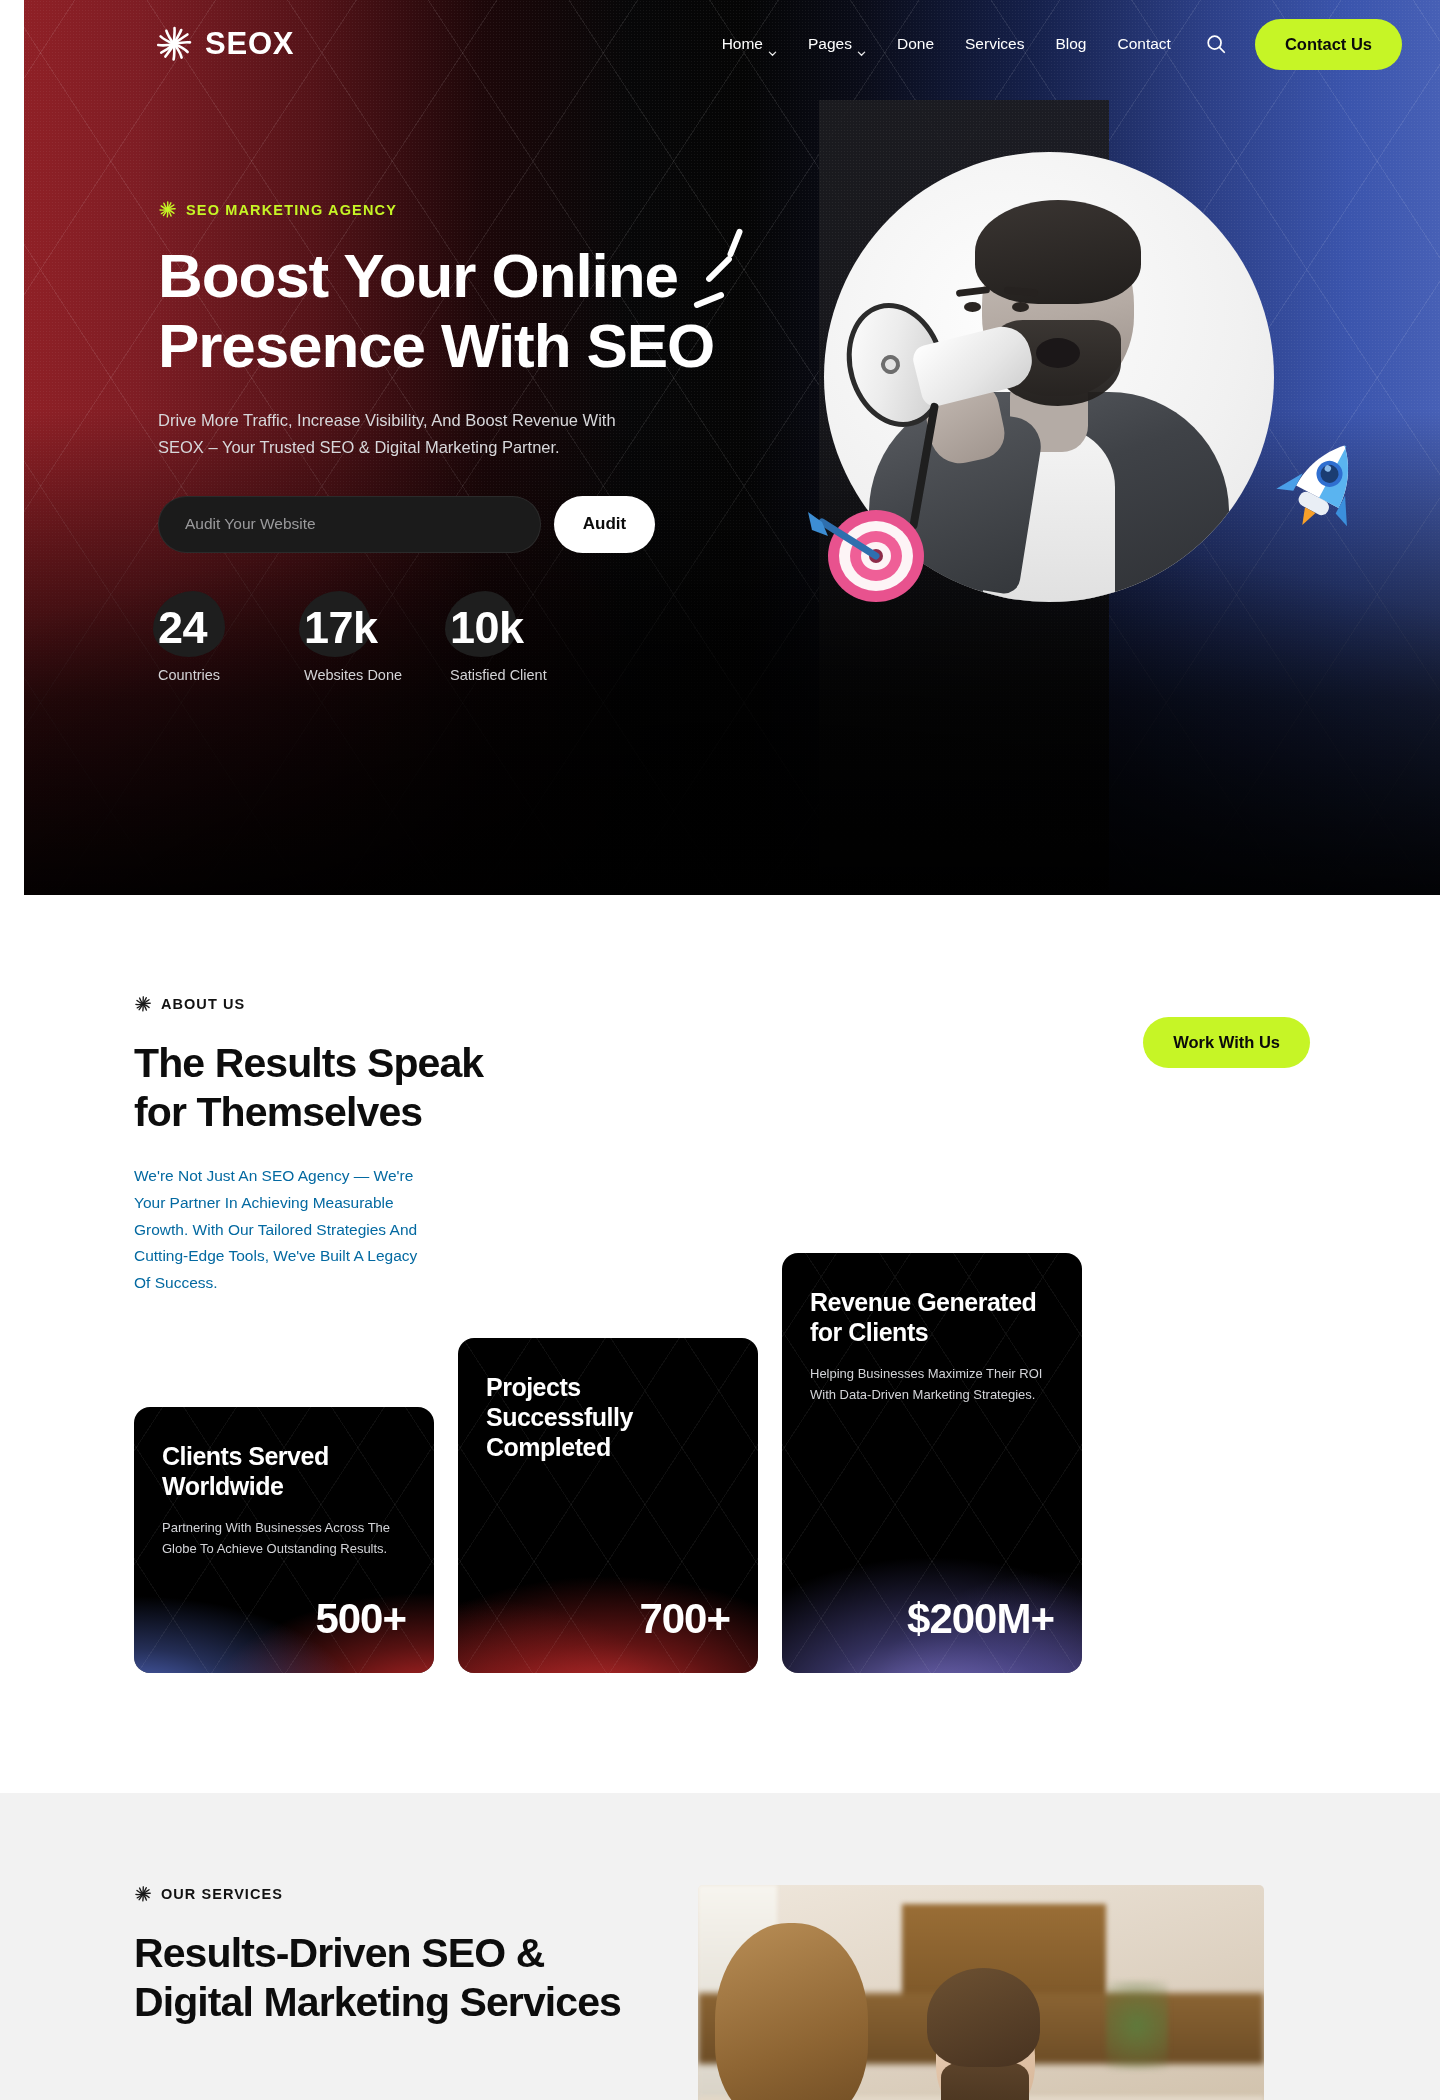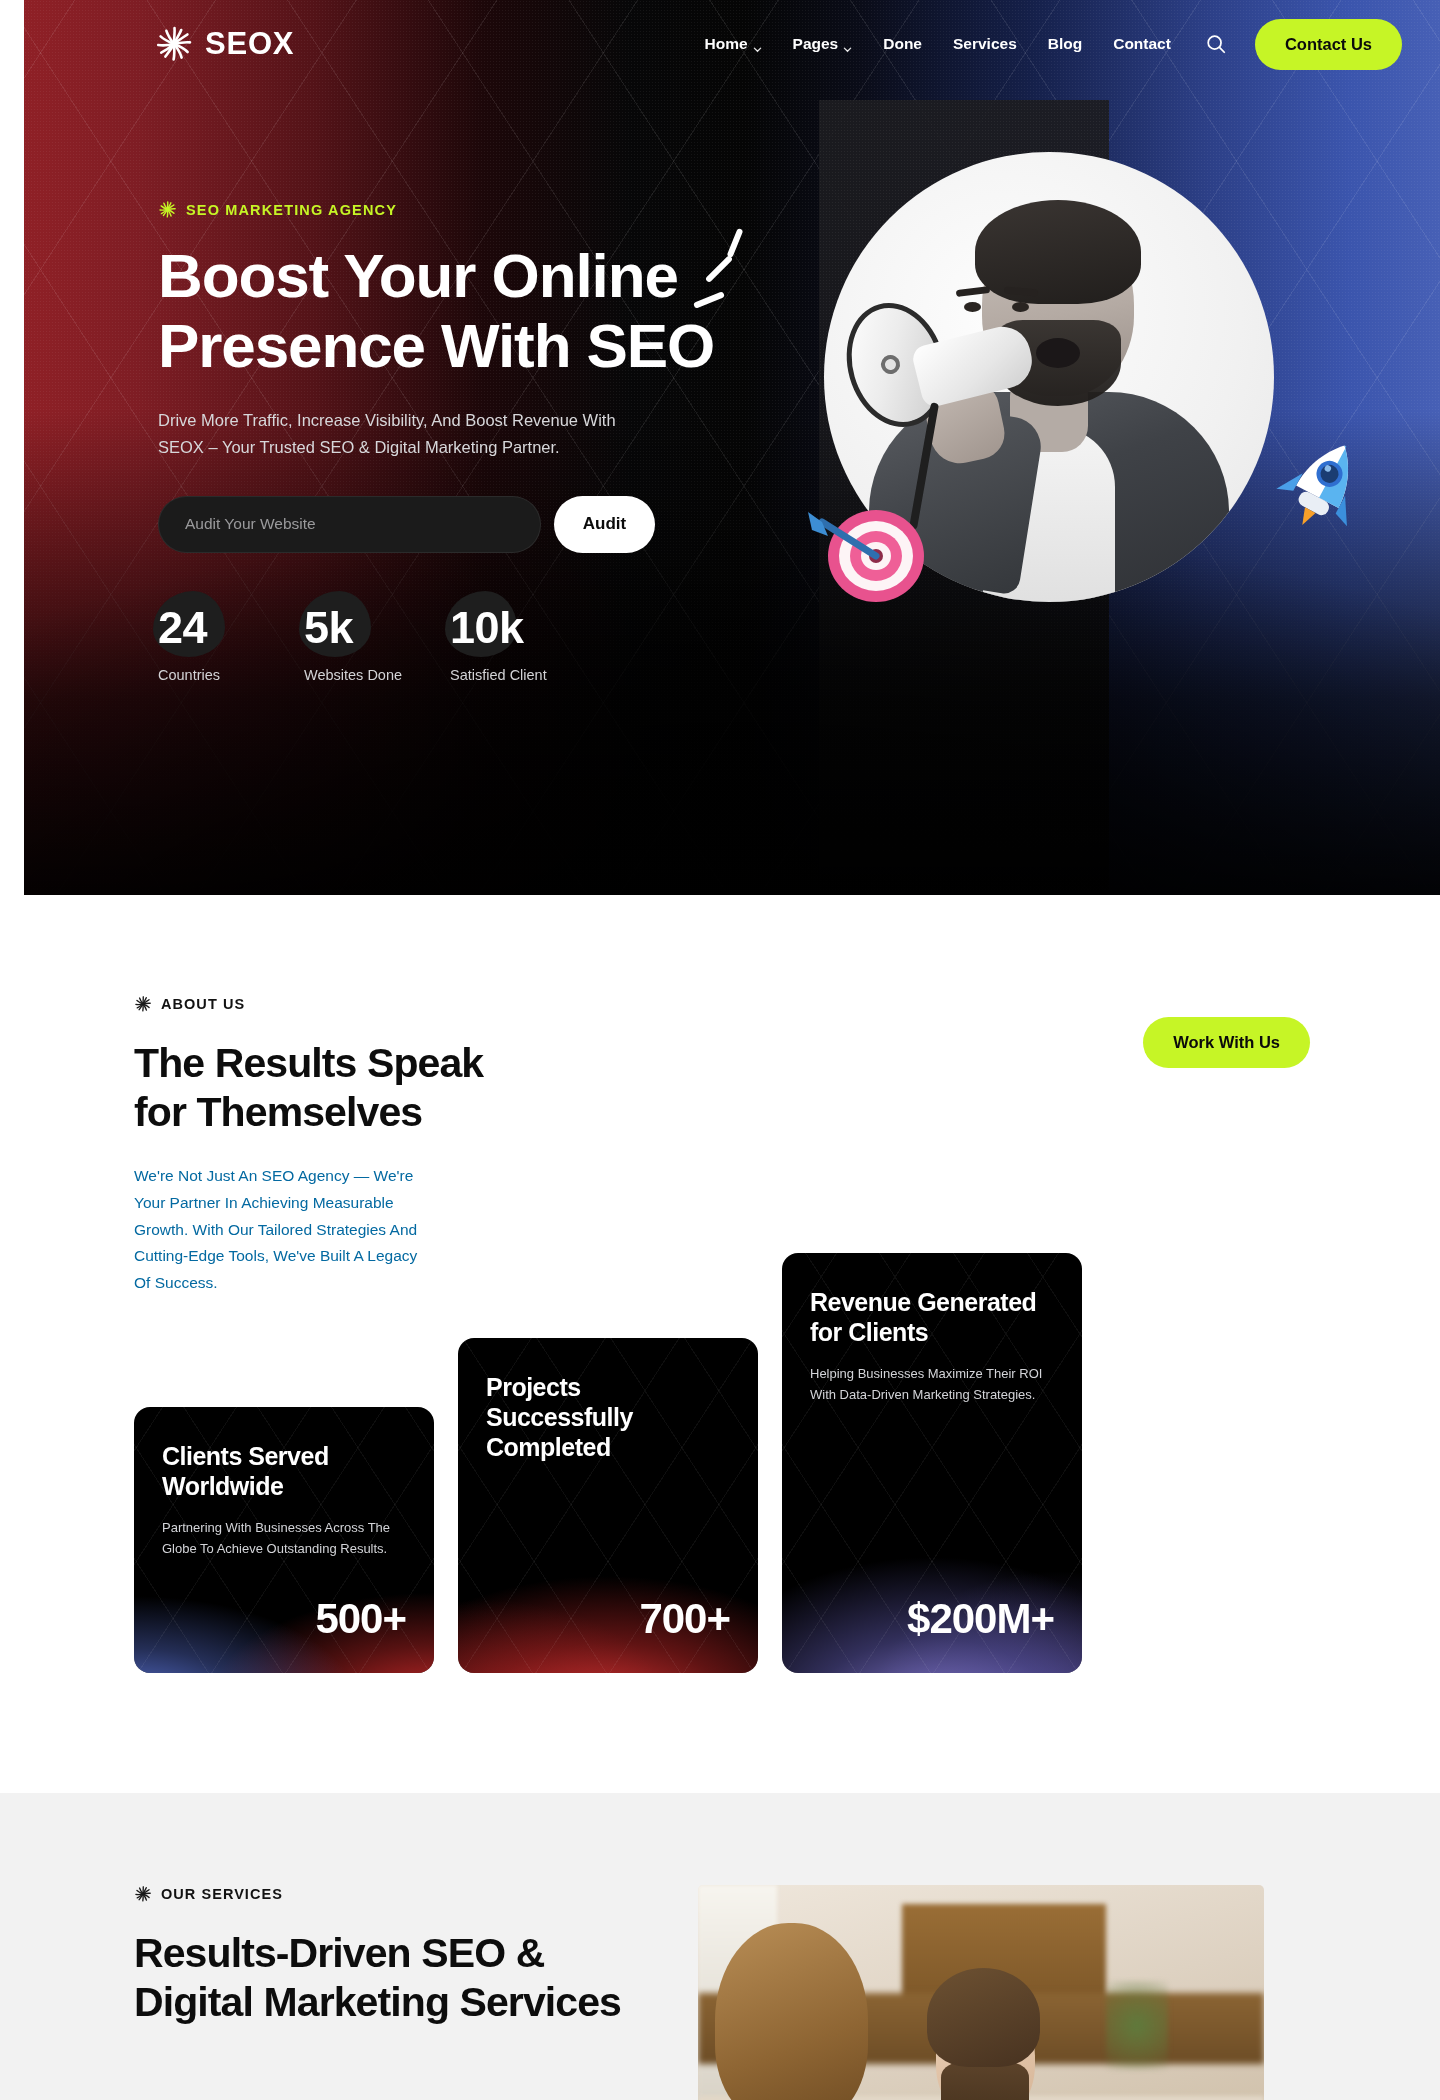--- a/index.html
+++ b/index.html
@@ -76,23 +76,23 @@
   .logo-mark { width:40px; height:40px; flex:0 0 40px; }
   .logo-text {
     color:#fff; font-size:31px; font-weight:700;
     letter-spacing:.8px;
   }
   .nav-links {
     margin-left:auto;
     display:flex; align-items:center; gap:31px;
   }
   .nav-link {
-    color:#fff; font-size:15.5px; font-weight:700;
+    color:#fff; font-size:15.5px; font-weight:400;
     text-decoration:none;
-    display:flex; align-items:center; gap:5px;
+    display:flex; align-items:flex-end; gap:5px;
     white-space:nowrap;
   }
   .caret { display:inline-block; width:9px; height:9px; opacity:.9; }
   .nav-right {
     display:flex; align-items:center; gap:26px;
     margin-left:32px;
   }
   .search-btn {
     width:26px; height:26px;
     background:none; border:none; cursor:pointer;
@@ -541,21 +541,21 @@
     </div>
 
     <div class="hero-stats">
       <div class="stat">
         <span class="stat-blob"></span>
         <div class="stat-num">24</div>
         <div class="stat-label">Countries</div>
       </div>
       <div class="stat">
         <span class="stat-blob"></span>
-        <div class="stat-num">5k</div>
+        <div class="stat-num">17k</div>
         <div class="stat-label">Websites Done</div>
       </div>
       <div class="stat">
         <span class="stat-blob"></span>
         <div class="stat-num">10k</div>
         <div class="stat-label">Satisfied Client</div>
       </div>
     </div>
   </div>
 

